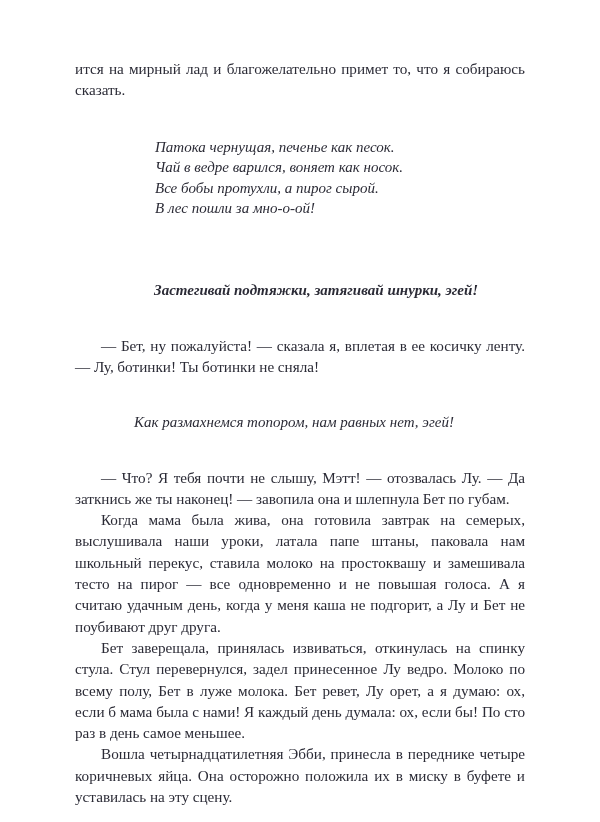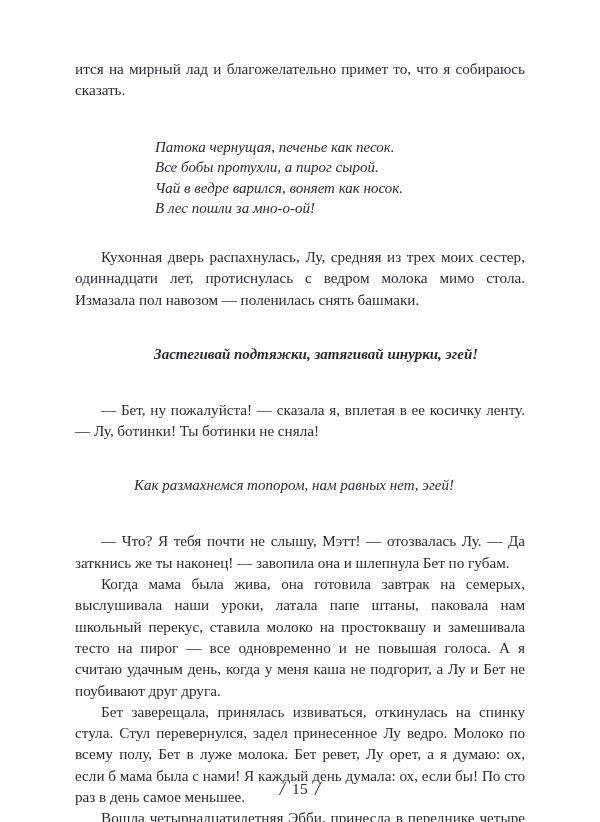--- a/index.html
+++ b/index.html
@@ -112,28 +112,27 @@
 <body>
 
 <div class="page">
 
   <div class="text-column">
 
     <p class="para no-indent">ится на мирный лад и благожелательно примет то, что я собираюсь сказать.</p>
 
     <div class="verse-block primary">
       <p class="verse-line">Патока чернущая, печенье как песок.</p>
+      <p class="verse-line">Чай в ведре варился, воняет как носок.</p>
       <p class="verse-line">Все бобы протухли, а пирог сырой.</p>
-      <p class="verse-line">Чай в ведре варился, воняет как носок.</p>
       <p class="verse-line">В лес пошли за мно-о-ой!</p>
     </div>
 
     <div class="gap-lg"></div>
 
-    <p class="para">Кухонная дверь распахнулась, Лу, средняя из трех моих сестер, одиннадцати лет, протиснулась с ведром молока мимо стола. Измазала пол навозом — поленилась снять башмаки.</p>
 
     <div class="gap-md"></div>
 
     <p class="refrain bold" style="padding-left:67px;">Застегивай подтяжки, затягивай шнурки, эгей!</p>
 
     <div class="gap-md"></div>
 
     <p class="para">— Бет, ну пожалуйста! — сказала я, вплетая в ее косичку ленту. — Лу, ботинки! Ты ботинки не сняла!</p>
 
     <div class="gap-md"></div>
@@ -145,17 +144,14 @@
     <p class="para">— Что? Я тебя почти не слышу, Мэтт! — отозвалась Лу. — Да заткнись же ты наконец! — завопила она и шлепнула Бет по губам.</p>
 
     <p class="para">Когда мама была жива, она готовила завтрак на семерых, выслушивала наши уроки, латала папе штаны, паковала нам школьный перекус, ставила молоко на простоквашу и замешивала тесто на пирог — все одновременно и не повышая голоса. А я считаю удачным день, когда у меня каша не подгорит, а Лу и Бет не поубивают друг друга.</p>
 
     <p class="para">Бет заверещала, принялась извиваться, откинулась на спинку стула. Стул перевернулся, задел принесенное Лу ведро. Молоко по всему полу, Бет в луже молока. Бет ревет, Лу орет, а я думаю: ох, если б мама была с нами! Я каждый день думала: ох, если бы! По сто раз в день самое меньшее.</p>
 
     <p class="para">Вошла четырнадцатилетняя Эбби, принесла в переднике четыре коричневых яйца. Она осторожно положила их в миску в буфете и уставилась на эту сцену.</p>
 
   </div>
 
-  <div class="page-footer">
-    <span class="slash">/</span><span class="folio">15</span><span class="slash">/</span>
-  </div>
 
 </div>
 
 </body></html>

